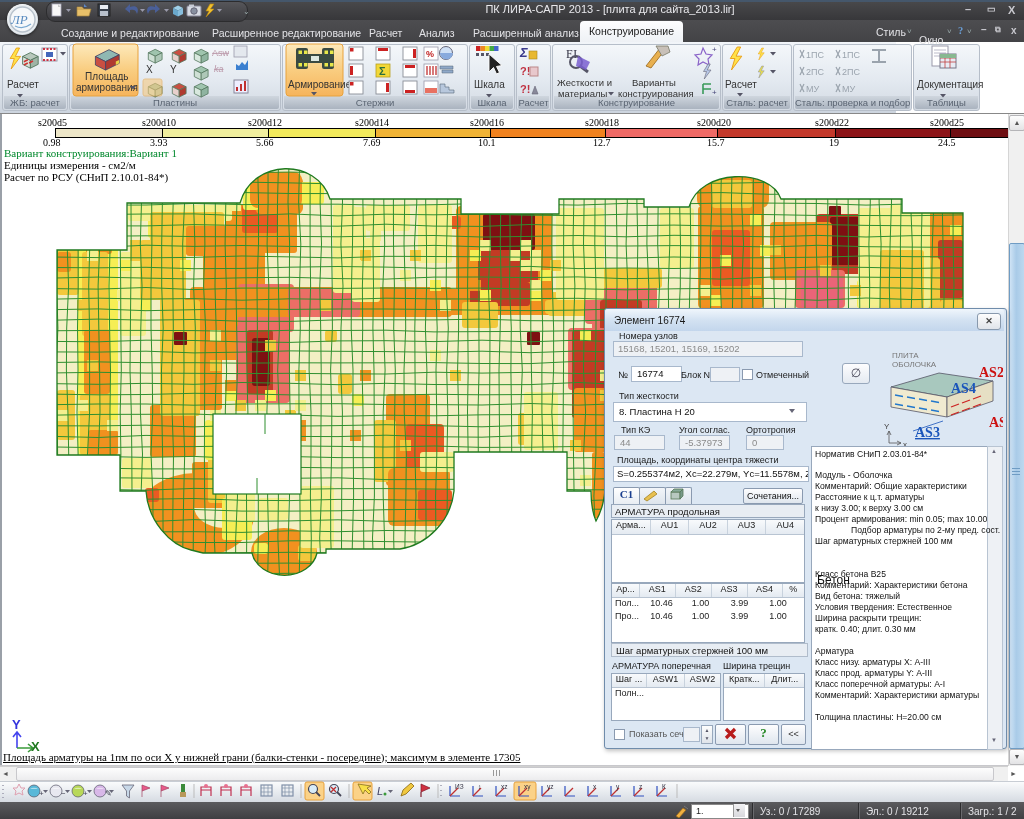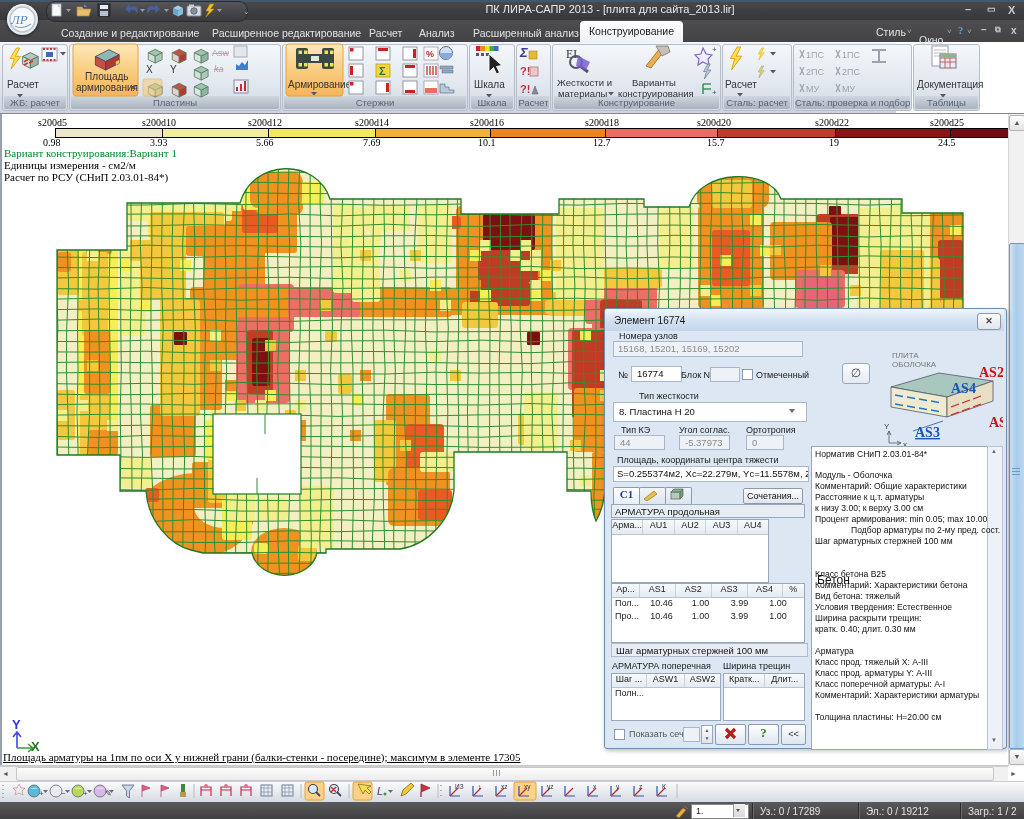--- a/index.html
+++ b/index.html
@@ -609,36 +609,36 @@
 <g stroke-width="1.6" fill="none">
       <path d="M17,748 L17,733 M13,737 L17,732 L21,737" stroke="#4444ee"></path>
       <path d="M17,748 L32,748 M28,744 L33,748 L28,752" stroke="#3a9a3a"></path>
     </g>
 <text x="12" y="729" font-family="Liberation Sans" font-size="13" font-weight="bold" fill="#3333dd">Y</text>
 <text x="31" y="751" font-family="Liberation Sans" font-size="13" font-weight="bold" fill="#207820">X</text>
 </svg>
 
 <div class="abs ctext" style="left:4px;top:147px;color:#00882c;">Вариант конструирования:Вариант 1</div>
 <div class="abs ctext" style="left:4px;top:159px;">Единицы измерения - см2/м</div>
-<div class="abs ctext" style="left:4px;top:171px;">Расчет по РСУ (СНиП 2.03.01-84*)</div>
+<div class="abs ctext" style="left:4px;top:171px;">Расчет по РСУ (СНиП 2.10.01-84*)</div>
 <div class="abs ctext" style="left:3px;top:751px;text-decoration:underline;">Площадь арматуры на 1пм по оси X у нижней грани (балки-стенки - посередине); максимум в элементе 17305</div>
 
 <div class="abs" id="dlg">
  <div class="abs" style="left:0;top:0;width:399px;height:22px;background:linear-gradient(#f0f6fc,#d3e2f2 50%,#c3d6ec);border-radius:3px 3px 0 0;"></div>
  <div class="abs" style="left:9px;top:6px;font-size:10px;color:#1a1a1a;">Элемент 16774</div>
  <div class="abs" style="left:372px;top:4px;width:22px;height:15px;background:linear-gradient(#fdfdfd,#e0e4ea);border:1px solid #8899ad;border-radius:3px;color:#444;font-size:9px;font-weight:bold;text-align:center;line-height:14px;">✕</div>
  <div class="abs dl" style="left:14px;top:22px;">Номера узлов</div>
  <div class="abs fld" style="left:8px;top:32px;width:184px;height:14px;background:#eef1f5;color:#8a8a8a;font-size:9.5px;line-height:14px;padding-left:4px;">15168, 15201, 15169, 15202</div>
  <div class="abs dl" style="left:13px;top:61px;">№</div>
  <div class="abs fld" style="left:26px;top:57px;width:44px;height:14px;color:#111;font-size:9.5px;line-height:14px;padding-left:5px;">16774</div>
  <div class="abs dl" style="left:76px;top:61px;">Блок N</div>
  <div class="abs fld" style="left:105px;top:58px;width:28px;height:13px;background:#eef1f5;"></div>
  <div class="abs" style="left:137px;top:60px;width:9px;height:9px;background:#fff;border:1px solid #8a9ab0;"></div>
  <div class="abs dl" style="left:151px;top:61px;">Отмеченный</div>
- <div class="abs dl" style="left:14px;top:82px;margin-left:20px;">Тип жесткости</div>
+ <div class="abs dl" style="left:14px;top:82px;">Тип жесткости</div>
  <div class="abs fld" style="left:8px;top:93px;width:187px;height:18px;color:#111;font-size:9.5px;line-height:18px;padding-left:5px;">8. Пластина  Н 20</div>
  <div class="abs" style="left:184px;top:100px;width:0;height:0;border:3px solid transparent;border-top:4px solid #667;"></div>
  <div class="abs dl" style="left:16px;top:116px;">Тип КЭ</div>
  <div class="abs dl" style="left:74px;top:116px;">Угол соглас.</div>
  <div class="abs dl" style="left:141px;top:116px;">Ортотропия</div>
  <div class="abs fld" style="left:9px;top:126px;width:44px;height:13px;background:#eef1f5;color:#8a8a8a;font-size:9.5px;line-height:13px;padding-left:5px;">44</div>
  <div class="abs fld" style="left:74px;top:126px;width:44px;height:13px;background:#eef1f5;color:#8a8a8a;font-size:9.5px;line-height:13px;padding-left:5px;">-5.37973</div>
  <div class="abs fld" style="left:141px;top:126px;width:31px;height:13px;background:#eef1f5;color:#8a8a8a;font-size:9.5px;line-height:13px;padding-left:5px;">0</div>
  <div class="abs dl" style="left:12px;top:146px;">Площадь, координаты центра тяжести</div>
  <div class="abs fld" style="left:8px;top:157px;width:191px;height:14px;color:#111;font-size:9.5px;line-height:14px;padding-left:3px;overflow:hidden;white-space:nowrap;">S=0.255374м2, Xс=22.279м, Yс=11.5578м, Zс</div>
@@ -646,21 +646,21 @@
  <div class="abs" style="left:34px;top:178px;width:25px;height:16px;background:linear-gradient(#f2f5f9,#dde4ec);border:1px solid #8a9ab0;border-bottom:none;border-radius:2px 2px 0 0;"><svg width="23" height="14">
         <path d="M4,11 L14,3 L17,6 L7,13 Z" fill="#e8c050" stroke="#997711" stroke-width="0.7"></path>
       </svg></div>
  <div class="abs" style="left:60px;top:178px;width:25px;height:16px;background:linear-gradient(#f2f5f9,#dde4ec);border:1px solid #8a9ab0;border-bottom:none;border-radius:2px 2px 0 0;"><svg width="23" height="14">
         <rect x="5" y="4" width="9" height="7" fill="#b8c8c0" stroke="#557755" stroke-width="0.8"></rect>
         <path d="M5,4 L8,1 L17,1 L14,4 Z" fill="#88aa99" stroke="#557755" stroke-width="0.8"></path>
         <path d="M14,4 L17,1 L17,8 L14,11 Z" fill="#779988" stroke="#557755" stroke-width="0.8"></path>
       </svg></div>
  <div class="abs" style="left:138px;top:179px;width:58px;height:14px;background:linear-gradient(#fdfdfe,#dfe6ee);border:1px solid #8a9ab0;border-radius:2px;color:#111;font-size:9px;text-align:center;line-height:14px;">Сочетания...</div>
  <div class="abs" style="left:6px;top:195px;width:194px;height:14px;background:#e8edf3;border:1px solid #98a8bc;color:#111;font-size:9.5px;line-height:14px;padding-left:3px;box-sizing:border-box;">АРМАТУРА продольная</div>
- <div class="abs" style="left:6px;top:210px;width:158px;height:64px;background:#fff;border:1px solid #98a8bc;box-sizing:border-box;">
+ <div class="abs" style="left:6px;top:210px;width:194px;height:64px;background:#fff;border:1px solid #98a8bc;box-sizing:border-box;">
    <div style="height:14px;background:linear-gradient(#f8fafc,#e4eaf1);border-bottom:1px solid #b8c4d2;display:flex;font-size:9px;color:#222;text-align:center;">
         <div style="width:38px;border-right:1px solid #c8d2dd;">Арма...</div>
         <div style="width:38px;border-right:1px solid #c8d2dd;">AU1</div>
         <div style="width:38px;border-right:1px solid #c8d2dd;">AU2</div>
         <div style="width:38px;border-right:1px solid #c8d2dd;">AU3</div>
         <div style="width:38px;">AU4</div>
       </div>
  </div>
  <div class="abs" style="left:6px;top:274px;width:194px;height:60px;background:#fff;border:1px solid #98a8bc;box-sizing:border-box;font-size:9px;color:#222;">
    <div style="height:13px;background:linear-gradient(#f8fafc,#e4eaf1);border-bottom:1px solid #b8c4d2;display:flex;text-align:center;">
@@ -746,21 +746,21 @@
 <div class="abs" style="left:210px;top:216px;font-size:8.6px;color:#111;white-space:nowrap;padding-left:36px;">Подбор арматуры по 2-му пред. сост.</div>
 <div class="abs" style="left:210px;top:227px;font-size:8.6px;color:#111;white-space:nowrap;">Шаг арматурных стержней 100 мм</div>
 <div class="abs" style="left:212px;top:249px;font-size:12px;color:#111;white-space:nowrap;margin-top:15px;">Бетон</div>
 <div class="abs" style="left:210px;top:260px;font-size:8.6px;color:#111;white-space:nowrap;">Класс бетона В25</div>
 <div class="abs" style="left:210px;top:271px;font-size:8.6px;color:#111;white-space:nowrap;">Комментарий: Характеристики бетона</div>
 <div class="abs" style="left:210px;top:282px;font-size:8.6px;color:#111;white-space:nowrap;">Вид бетона: тяжелый</div>
 <div class="abs" style="left:210px;top:293px;font-size:8.6px;color:#111;white-space:nowrap;">Условия твердения: Естественное</div>
 <div class="abs" style="left:210px;top:304px;font-size:8.6px;color:#111;white-space:nowrap;">Ширина раскрыти трещин:</div>
 <div class="abs" style="left:210px;top:315px;font-size:8.6px;color:#111;white-space:nowrap;"> кратк. 0.40; длит. 0.30 мм</div>
 <div class="abs" style="left:210px;top:337px;font-size:8.6px;color:#111;white-space:nowrap;">Арматура</div>
-<div class="abs" style="left:210px;top:348px;font-size:8.6px;color:#111;white-space:nowrap;">Класс прод. тяжелый X: А-III</div>
+<div class="abs" style="left:210px;top:348px;font-size:8.6px;color:#111;white-space:nowrap;">Класс низу. арматуры X: А-III</div>
 <div class="abs" style="left:210px;top:359px;font-size:8.6px;color:#111;white-space:nowrap;">Класс прод. арматуры Y: А-III</div>
 <div class="abs" style="left:210px;top:370px;font-size:8.6px;color:#111;white-space:nowrap;">Класс поперечной арматуры: А-I</div>
 <div class="abs" style="left:210px;top:381px;font-size:8.6px;color:#111;white-space:nowrap;">Комментарий: Характеристики арматуры</div>
 <div class="abs" style="left:210px;top:403px;font-size:8.6px;color:#111;white-space:nowrap;">Толщина пластины: Н=20.00 см</div>
 </div>
 
 <div class="abs" id="hscroll"></div>
 <div class="abs" style="left:2px;top:768px;width:12px;height:11px;color:#555;font-size:7px;line-height:11px;">◄</div>
 <div class="abs" style="left:16px;top:767px;width:976px;height:12px;background:linear-gradient(#fdfdfd,#ececee);border:1px solid #c8c8cc;border-radius:2px;"></div>
 <div class="abs" style="left:493px;top:770px;width:1px;height:6px;background:#999;box-shadow:3px 0 0 #999,6px 0 0 #999;"></div>

